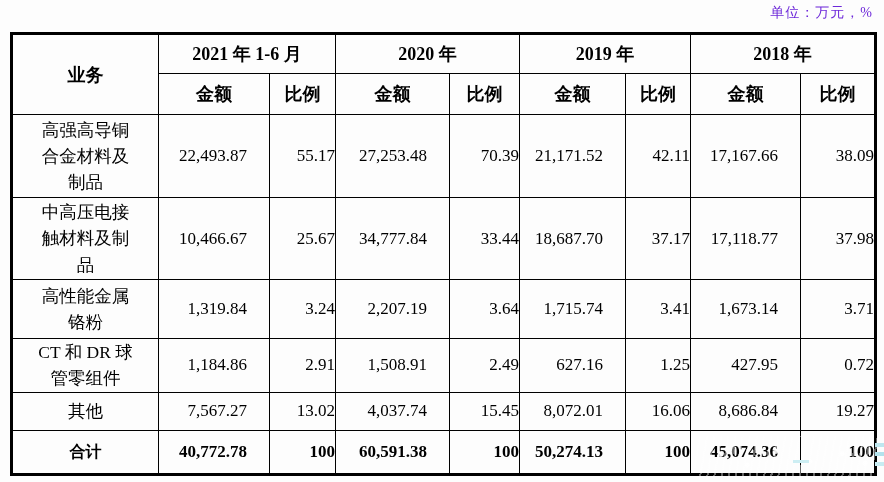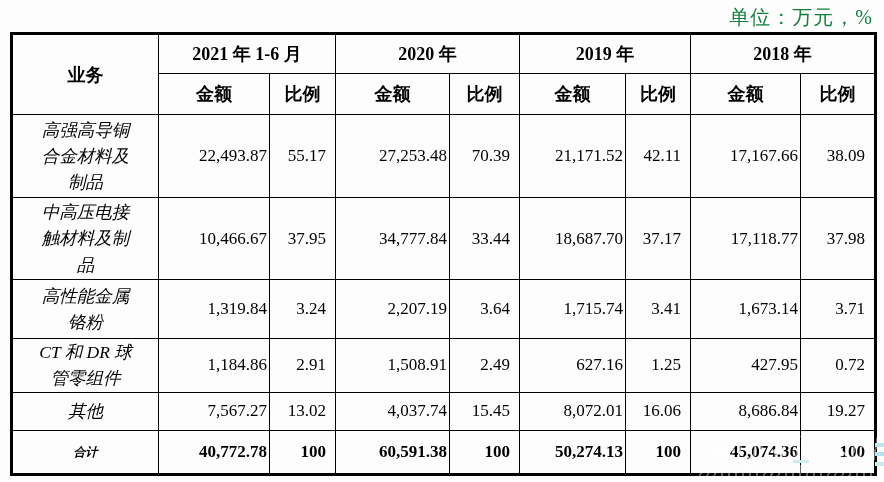--- a/index.html
+++ b/index.html
@@ -7,21 +7,21 @@
   .screen {
     position:relative;
     width:884px; height:482px;
     background:#fdfdfd;
     font-family:"Liberation Serif","DejaVu Serif",serif;
     color:#000;
     overflow:hidden;
   }
   .unit-note {
     position:absolute; top:4px; right:11px;
-    font-size:20px; color:#15803d; letter-spacing:1px;
+    font-size:14px; color:#6d28d9; letter-spacing:1px;
   }
   table.fin {
     position:absolute; left:10px; top:32px;
     width:864px; table-layout:fixed;
     border-collapse:collapse;
     border:3px solid #000;
   }
   table.fin th, table.fin td {
     border:1.5px solid #000;
     vertical-align:middle;
@@ -35,26 +35,25 @@
   tr.r4 { height:47px; }
   tr.r5 { height:38px; }
   tr.rt { height:44px; }
   th.hd {
     font-size:18px; font-weight:bold; 
     font-family:"Liberation Serif","DejaVu Serif",serif;
   }
   td.biz {
     text-align:center; font-size:17.5px; line-height:1.5;
     white-space:pre-line;
-    font-style:italic;
   }
-  td.amt { text-align:right; padding-right:2px; font-size:17px;margin-top:9px; }
-  td.rat { text-align:right; padding-right:9px;  font-size:17px; }
+  td.amt { text-align:right; padding-right:22px; font-size:17px;margin-top:9px; }
+  td.rat { text-align:right;  font-size:17px; }
   tr.rt td { font-weight:bold; }
-  tr.rt td.biz { font-size:12px; }
+  tr.rt td.biz { font-size:16px; }
   
   .artifact {
     position:absolute; left:694px; top:436px; width:190px; height:44px;
     pointer-events:none;
     background:
       radial-gradient(circle at 14% 42%, rgba(255,255,255,.85) 0 2px, rgba(255,255,255,0) 3px),
       radial-gradient(circle at 28% 66%, rgba(255,255,255,.8) 0 2px, rgba(255,255,255,0) 3px),
       radial-gradient(circle at 43% 35%, rgba(255,255,255,.85) 0 2px, rgba(255,255,255,0) 3px),
       radial-gradient(circle at 61% 58%, rgba(255,255,255,.8) 0 2px, rgba(255,255,255,0) 3px),
       radial-gradient(circle at 78% 40%, rgba(255,255,255,.85) 0 2px, rgba(255,255,255,0) 3px),
@@ -124,21 +123,21 @@
         <td class="amt">21,171.52</td>
         <td class="rat">42.11</td>
         <td class="amt">17,167.66</td>
         <td class="rat">38.09</td>
       </tr>
       <tr class="r2">
         <td class="biz">中高压电接
 触材料及制
 品</td>
         <td class="amt">10,466.67</td>
-        <td class="rat">37.95</td>
+        <td class="rat">25.67</td>
         <td class="amt">34,777.84</td>
         <td class="rat">33.44</td>
         <td class="amt">18,687.70</td>
         <td class="rat">37.17</td>
         <td class="amt">17,118.77</td>
         <td class="rat">37.98</td>
       </tr>
       <tr class="r3">
         <td class="biz">高性能金属
 铬粉</td>

